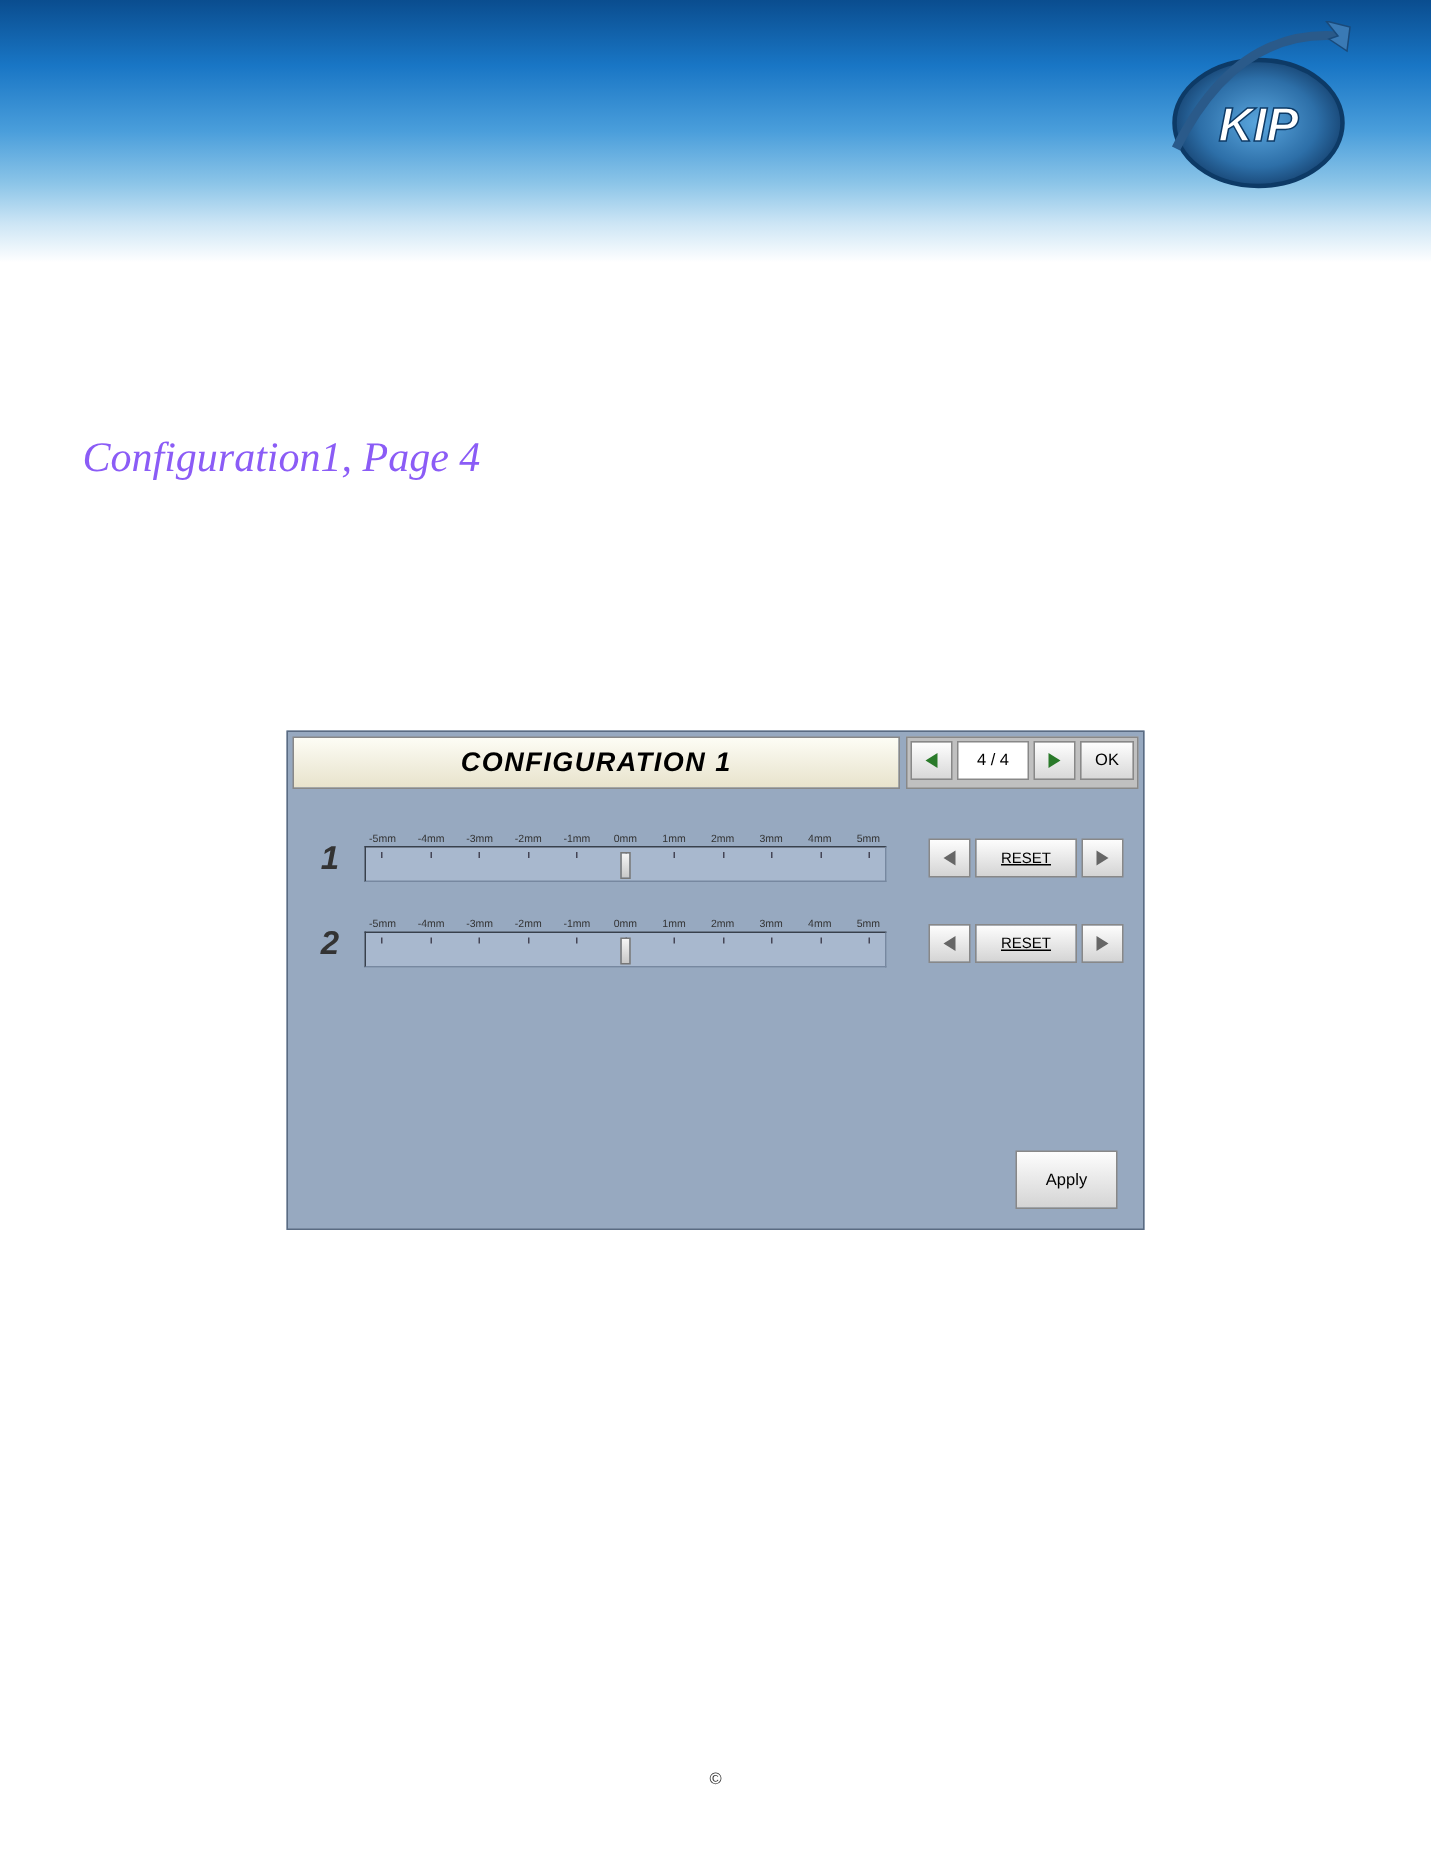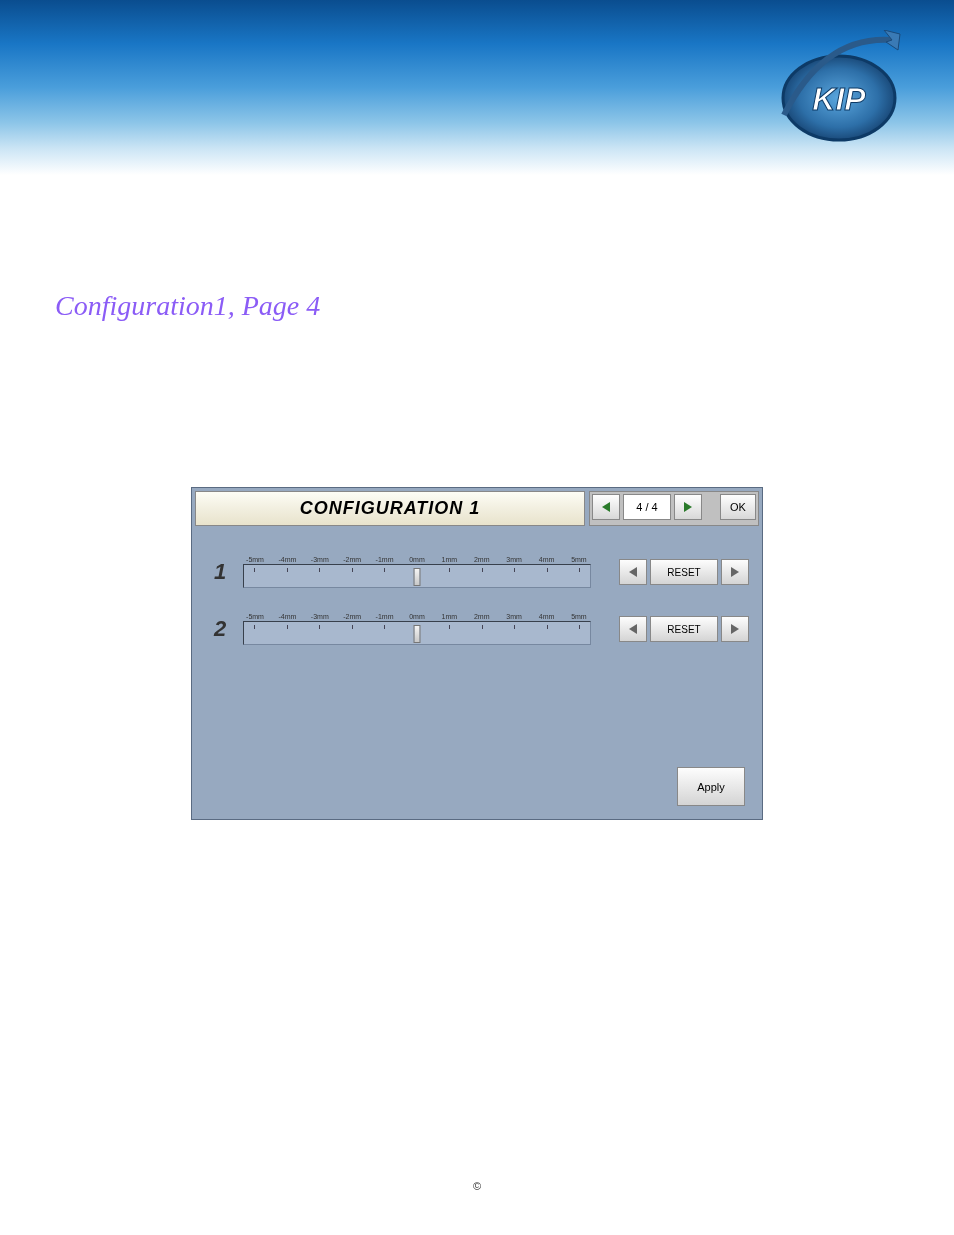--- a/index.html
+++ b/index.html
@@ -8,21 +8,21 @@
   
   .header-banner {
     width: 100%;
     height: 175px;
     background: linear-gradient(to bottom, #0a4d8f 0%, #1976c5 25%, #4a9edb 50%, #8cc5e8 70%, #cce5f5 85%, #ffffff 100%);
     position: relative;
   }
   .logo-container {
     position: absolute;
     right: 40px;
-    top: 30px;
+    top: 14px;
     width: 150px;
     height: 120px;
   }
   
   
   .page-title {
     font-family: Georgia, 'Times New Roman', serif;
     font-style: italic;
     font-size: 28px;
     color: #8b5cf6;
@@ -76,21 +76,21 @@
   .page-indicator {
     width: 48px;
     height: 26px;
     background: #fff;
     border: 1px solid #888;
     display: flex;
     align-items: center;
     justify-content: center;
     font-size: 11px;
   }
-  .ok-btn { width: 36px; font-size: 11px; margin-left: 15px; }
+  .ok-btn { width: 36px; font-size: 11px; }
   
   .config-body {
     background: #97a9c0;
     padding: 0 10px;
     min-height: 260px;
     position: relative;
   }
   
   .slider-row {
     display: flex;
@@ -143,20 +143,21 @@
     transform: translateX(-50%);
     width: 7px;
     height: 18px;
     background: linear-gradient(to bottom, #f5f5f5, #c8c8c8);
     border: 1px solid #777;
   }
   .slider-controls {
     display: flex;
     gap: 3px;
     margin-left: 20px;
+    text-decoration: underline;
   }
   .ctrl-btn {
     width: 28px;
     height: 26px;
     background: linear-gradient(to bottom, #fdfdfd, #d4d4d4);
     border: 1px solid #888;
     display: flex;
     align-items: center;
     justify-content: center;
     cursor: pointer;

